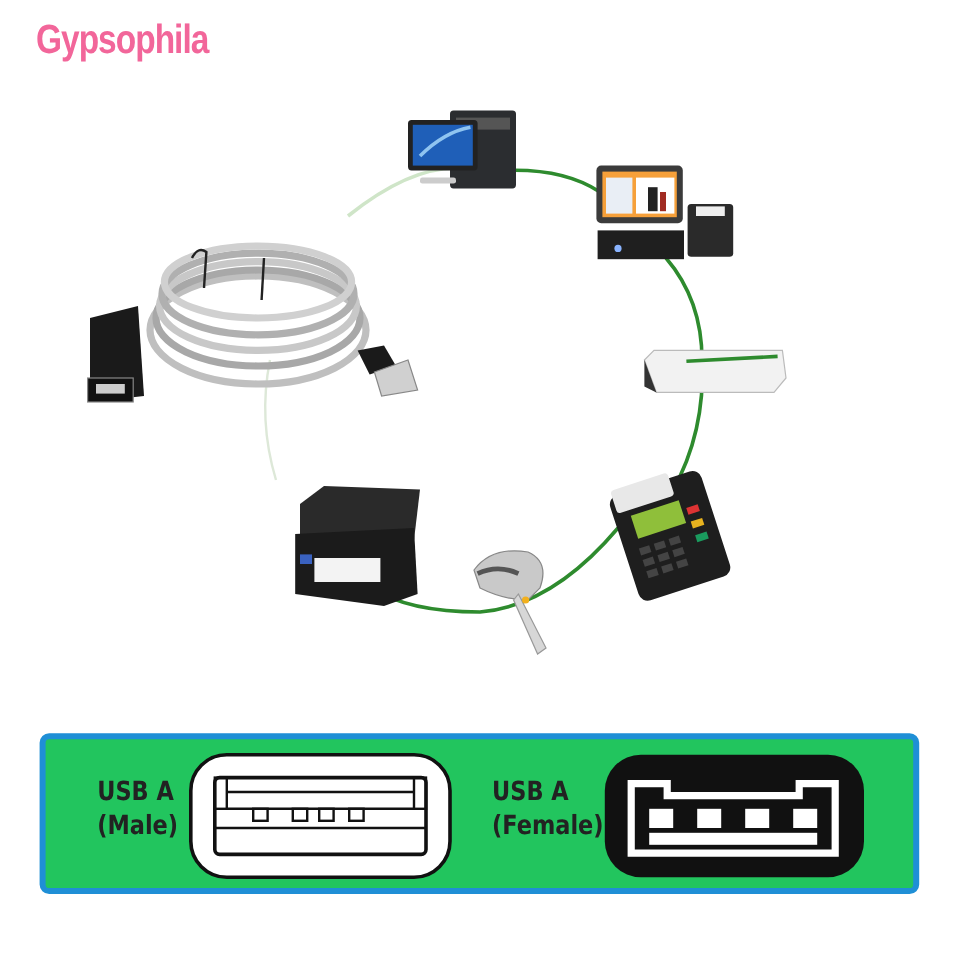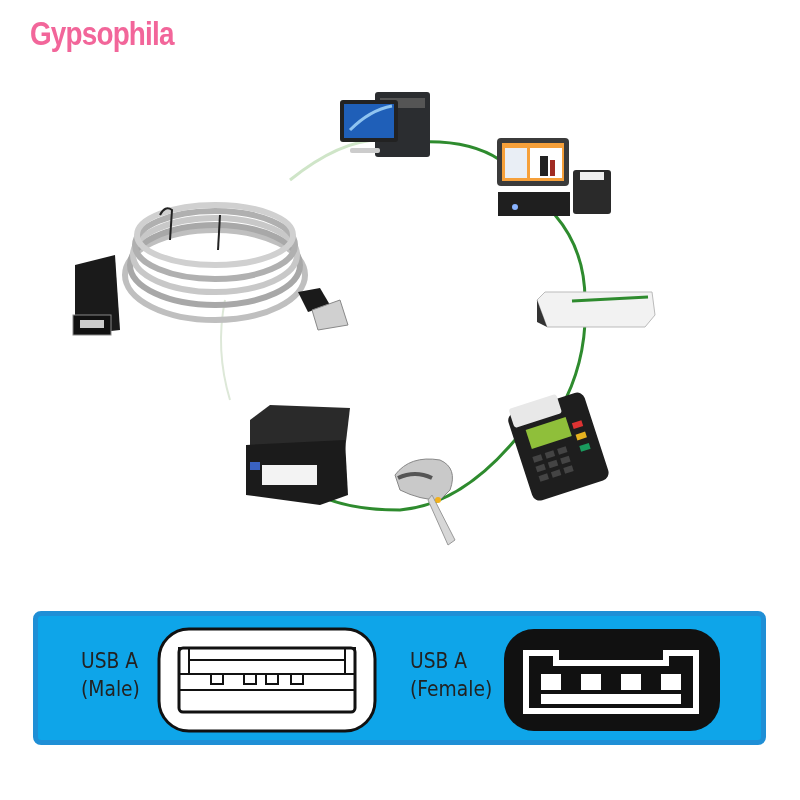--- a/index.html
+++ b/index.html
@@ -1,19 +1,19 @@
 <!DOCTYPE html>
 <html><head>
 <meta charset="utf-8">
 <style>
   html,body{margin:0;padding:0;background:#fff;}
   body{width:800px;height:800px;position:relative;overflow:hidden;font-family:"Liberation Sans",sans-serif;}
   .brand{position:absolute;left:30px;top:14px;font-family:"Liberation Sans",sans-serif;font-weight:bold;font-size:34px;letter-spacing:-1px;transform:scaleX(0.82);transform-origin:left top;}
   .scene{position:absolute;left:0;top:60px;width:800px;height:520px;}
-  .panel{position:absolute;left:33px;top:611px;width:733px;height:134px;border:5px solid #1f8fd6;border-radius:8px;box-sizing:border-box;background:#0ea5e9;}
+  .panel{position:absolute;left:33px;top:611px;width:733px;height:134px;border:5px solid #1f8fd6;border-radius:8px;box-sizing:border-box;background:#22c55e;font-weight:bold;}
   .label{position:absolute;font-size:22px;color:#222;line-height:28px;text-align:left;font-family:"DejaVu Sans",sans-serif;transform:scaleX(0.85);transform-origin:left top;}
 </style>
 </head>
 <body>
 
 <div class="brand" style="color:#f2669a">Gypsophila</div>
 
 <svg class="scene" viewBox="0 60 800 520" width="800" height="520">
 
   <path d="M290 180 Q340 140 380 140" stroke="#cfe5c8" stroke-width="3" fill="none"></path>

